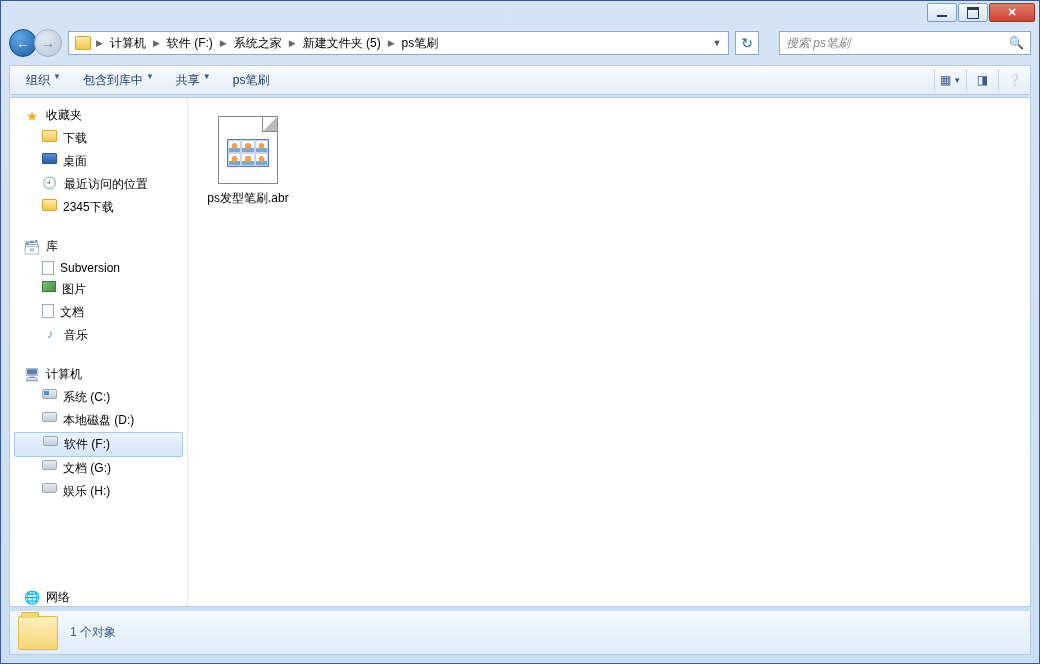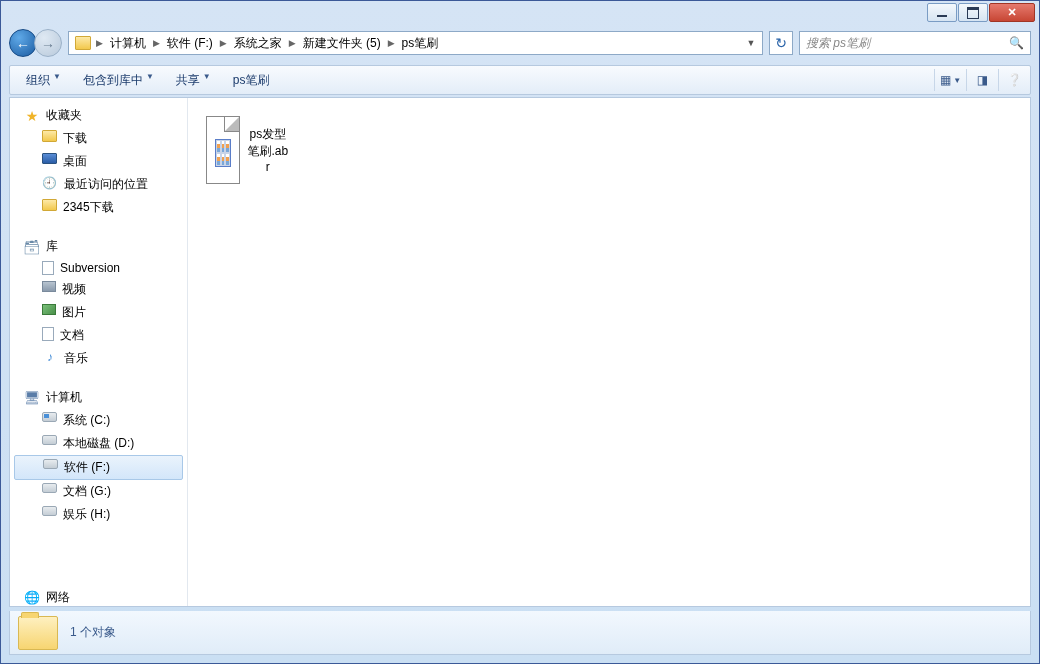--- a/index.html
+++ b/index.html
@@ -18,21 +18,21 @@
 .navrow { height: 32px; margin: 0 8px; display: flex; align-items: center; gap: 6px; }
 .navbtns { display: flex; }
 .navcircle { width: 28px; height: 28px; border-radius: 50%; background: radial-gradient(circle at 35% 30%, #5fa9e8, #1a5aa0); color: #fff; display: flex; align-items: center; justify-content: center; font-size: 14px; border: 1px solid #154a86; }
 .navcircle.fwd { background: radial-gradient(circle at 35% 30%, #dfe9f3, #b8c9db); color: #6a7d91; border-color: #9bb1c8; margin-left: -3px; }
 .addressbar { flex: 1; height: 24px; background: #fff; border: 1px solid #8da9c7; display: flex; align-items: center; padding: 0 2px; }
 .addressbar .folder-ic { width: 16px; height: 14px; background: linear-gradient(to bottom, #fde9a7, #f2c84c); border: 1px solid #d1a836; border-radius: 1px; margin: 0 4px; }
 .crumb { padding: 2px 6px; color: #000; white-space: nowrap; }
 .crumb-sep { color: #666; font-size: 9px; padding: 0 1px; }
 .addr-drop { margin-left: auto; width: 18px; color: #555; text-align: center; font-size: 9px; }
 .refresh { width: 24px; height: 24px; border: 1px solid #8da9c7; background: #fff; display: flex; align-items: center; justify-content: center; color: #2862a8; font-size: 14px; }
-.searchbox { width: 232px; height: 24px; background: #fff; border: 1px solid #8da9c7; display: flex; align-items: center; padding: 0 6px; color: #888; font-style: italic; }
+.searchbox { width: 252px; height: 24px; background: #fff; border: 1px solid #8da9c7; display: flex; align-items: center; padding: 0 6px; color: #888; font-style: italic; margin-left: 14px; }
 .searchbox .mag { margin-left: auto; color: #4074b5; font-style: normal; }
 
 
 .toolbar { height: 30px; margin: 6px 8px 0 8px; background: linear-gradient(to bottom, #f8fbfe, #e3edf8); border: 1px solid #b6c9df; border-radius: 2px; display: flex; align-items: center; padding: 0 8px; gap: 6px; }
 .tbitem { padding: 3px 8px; color: #1a3a6b; display: flex; align-items: flex-start; gap: 3px; }
 .tbitem .dd { font-size: 8px; color: #3a5a8b; }
 .toolbar .spacer { flex: 1; }
 .tbicon { width: 24px; height: 22px; display: flex; align-items: center; justify-content: center; color: #3a5a8b; border-left: 1px solid #c7d6e8; padding-left: 8px; margin-left: 2px; }
 
 
@@ -52,21 +52,21 @@
 .ic-drive.sys::after { content: ""; position: absolute; left: 1px; top: 1px; width: 5px; height: 4px; background: #4a90d8; }
 .ic-comp { color: #5a7da8; font-size: 13px; }
 .ic-net { color: #5a7da8; font-size: 13px; }
 .ic-doc { width: 12px; height: 14px; background: #fff; border: 1px solid #9ab; }
 .ic-music { color: #4a90d8; font-size: 12px; }
 .ic-pic { background: linear-gradient(135deg,#7ac07a,#4a904a); width:14px; height:11px; border:1px solid #3a7a3a; }
 .ic-vid { background: linear-gradient(to bottom,#b8c4d0,#8a9aac); width:14px; height:11px; border:1px solid #7a8a9c; }
 .sidebar-cutoff { position: absolute; left: 14px; bottom: 0; display: flex; align-items:center; gap:6px; }
 
 .content { flex: 1; padding: 12px; display: flex; align-content: flex-start; flex-wrap: wrap; gap: 12px; }
-.fileitem { width: 96px; display: flex; flex-direction: row; align-items: center; gap: 6px; padding: 6px; }
+.fileitem { width: 96px; display: flex; flex-direction: column; align-items: center; gap: 6px; padding: 6px; }
 .fileicon { width: 60px; height: 68px; background: #fff; border: 1px solid #888; position: relative; }
 .fileicon::before { content: ""; position: absolute; top: 0; right: 0; width: 14px; height: 14px; background: linear-gradient(135deg, #fff 48%, #bbb 52%); border-left: 1px solid #888; border-bottom: 1px solid #888; }
 .fileicon .grid { position: absolute; left: 8px; top: 22px; right: 8px; height: 28px; background: #fff; border: 1px solid #5a7dc8; display: grid; grid-template-columns: repeat(3,1fr); grid-template-rows: repeat(2,1fr); }
 .fileicon .grid div { border: 1px solid #c8d4e8; background: radial-gradient(circle at 50% 45%, #f0a050 35%, transparent 38%), linear-gradient(to bottom, #fff 60%, #7aa7d8 62%); }
 .filename { text-align: center; font-size: 12px; color: #000; word-break: break-all; }
 
 
 .statusbar { position: absolute; left: 8px; right: 8px; bottom: 8px; height: 44px; background: linear-gradient(to bottom, #f2f8fe, #e0ecf8); border: 1px solid #b6c9df; border-top: none; display: flex; align-items: center; padding: 16px 8px; gap: 12px; }
 .statusbar .bigfolder { width: 40px; height: 34px; background: linear-gradient(to bottom, #fef0c0, #f7d571); border: 1px solid #d9b852; border-radius: 2px; position: relative; }
 .statusbar .bigfolder::before { content: ""; position: absolute; top: -5px; left: 2px; width: 16px; height: 5px; background: #f7d571; border: 1px solid #d9b852; border-bottom: none; border-radius: 2px 2px 0 0; }
@@ -160,24 +160,20 @@
       <div class="navgroup">
         <div class="navhead">
             <span class="ic ic-lib">🗃</span>
             <span>库</span>
           </div>
         <div class="navitem">
             <span class="ic ic-doc"></span>
             <span>Subversion</span>
           </div>
         <div class="navitem">
-            <span class="ic ic-vid"></span>
-            <span>视频</span>
-          </div>
-        <div class="navitem">
             <span class="ic ic-pic"></span>
             <span>图片</span>
           </div>
         <div class="navitem">
             <span class="ic ic-doc"></span>
             <span>文档</span>
           </div>
         <div class="navitem">
             <span class="ic ic-music">♪</span>
             <span>音乐</span>

